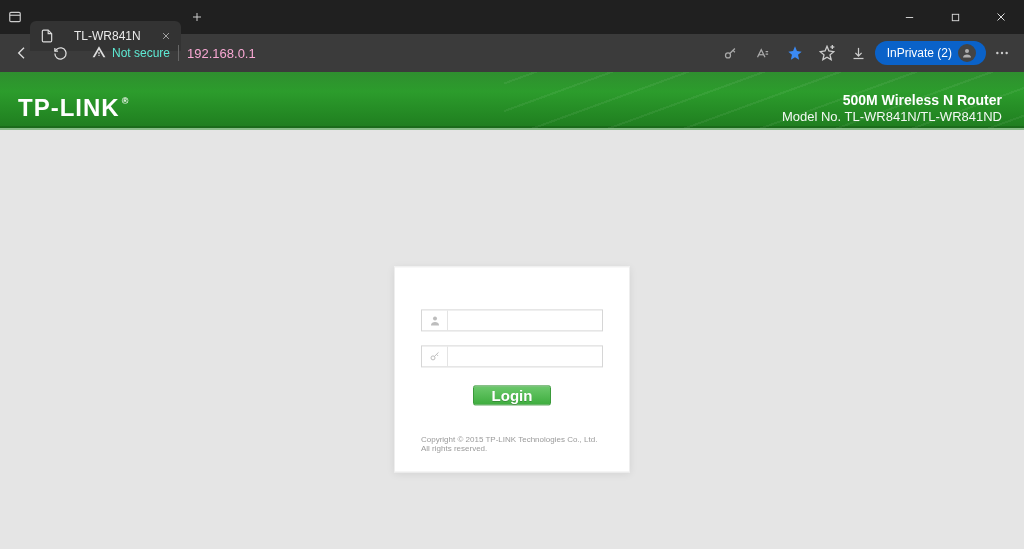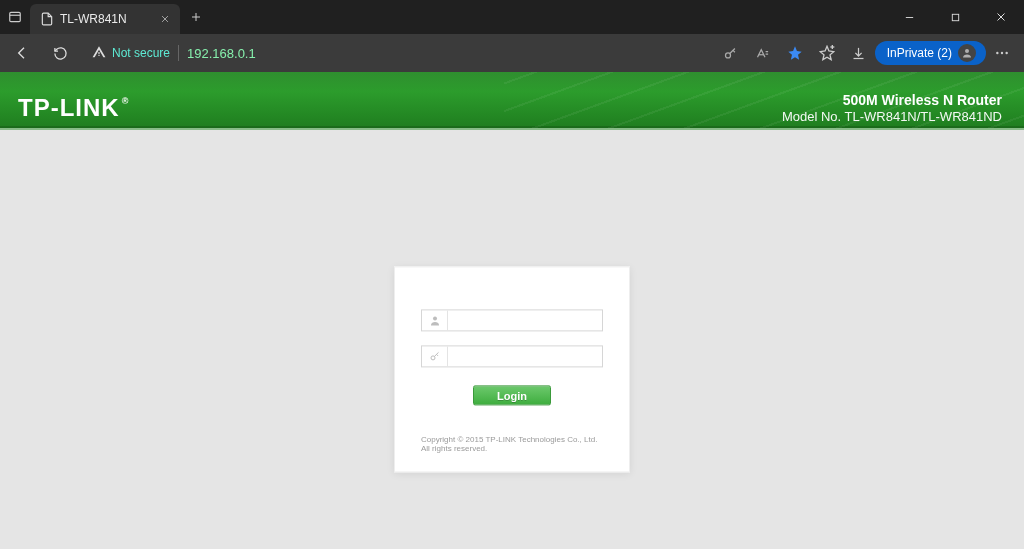--- a/index.html
+++ b/index.html
@@ -11,22 +11,22 @@
     background: #202020;
     display: flex;
     align-items: stretch;
     color: #ccc;
     font-size: 12px;
   }
   .titlebar .left-icons {
     display: flex; align-items: center; gap: 8px; padding: 0 8px;
   }
   .tab {
-    display: flex; align-items: center; gap: 6px;
-    background: #333; padding: 0 10px; margin-top: 4px;
+    display: flex; align-items: center; gap: 20px;
+    background: #333; padding: 0 10px; margin-top: 21px;
     border-radius: 6px 6px 0 0; height: 30px; min-width: 150px;
     color: #eaeaea;
   }
   .tab .page-icon svg, .titlebar svg { display: block; }
   .tab .close { margin-left: auto; color: #aaa; cursor: pointer; }
   .new-tab { display:flex; align-items:center; padding:0 10px; color:#ccc; cursor:pointer; }
   .win-controls { margin-left:auto; display:flex; }
   .win-btn { width:46px; display:flex; align-items:center; justify-content:center; color:#ccc; cursor:pointer; }
 
   .toolbar {
@@ -34,21 +34,21 @@
     padding: 0 6px; gap: 6px; color:#ddd; font-size:13px;
   }
   .tb-btn { width:32px; height:30px; display:flex; align-items:center; justify-content:center; border-radius:4px; cursor:pointer; }
   .addr {
     flex: 0 0 auto; display:flex; align-items:center; gap:8px;
     height:28px; padding:0 10px;
     color:#eee;
   }
   .not-secure { display:flex; align-items:center; gap:6px; color:#5eead4; font-size:12px; }
   .sep { width:1px; height:16px; background:#666; }
-  .addr-url { color:#86efac; font-size:13px; }
+  .addr-url { color:#f9a8d4; font-size:13px; }
   .toolbar-right { margin-left:auto; display:flex; align-items:center; }
   .pill {
     display:flex; align-items:center; gap:6px;
     background:#0a62c9; color:#fff; font-size:12px;
     padding:3px 10px 3px 12px; border-radius:14px; cursor:pointer;
   }
   .pill .avatar { width:18px; height:18px; border-radius:50%; background:#444; display:flex; align-items:center; justify-content:center; }
   .pill .avatar svg { opacity:.9; }
   .star-fav svg path { fill:#3b8af5; }
 
@@ -96,21 +96,21 @@
     background:#fff;
   }
   .field .ico { width:26px; display:flex; align-items:center; justify-content:center; border-right:1px solid #e4e4e4; height:100%; color:#bdbdbd; }
   .field input {
     flex:1; border:none; outline:none; height:100%; font-size:11px; padding:0 6px; color:#333; background:transparent;
   }
   .login-btn {
     display:block; margin: 18px auto 0 auto;
     width:78px; height:20px; line-height:20px;
     background: linear-gradient(#6cc86c,#3fae3f);
-    color:#fff; font-size:11px; font-weight:600; text-align:center;
+    color:#fff; font-size:15px; font-weight:600; text-align:center;
     border:1px solid #3a9a3a; border-radius:2px; cursor:pointer;
     text-shadow:0 1px 0 rgba(0,0,0,.2);
   }
   .copyright {
     margin-top:30px; text-align:left; color:#9a9a9a; font-size:8px;
   }
 </style>
 </head>
 <body>
 

